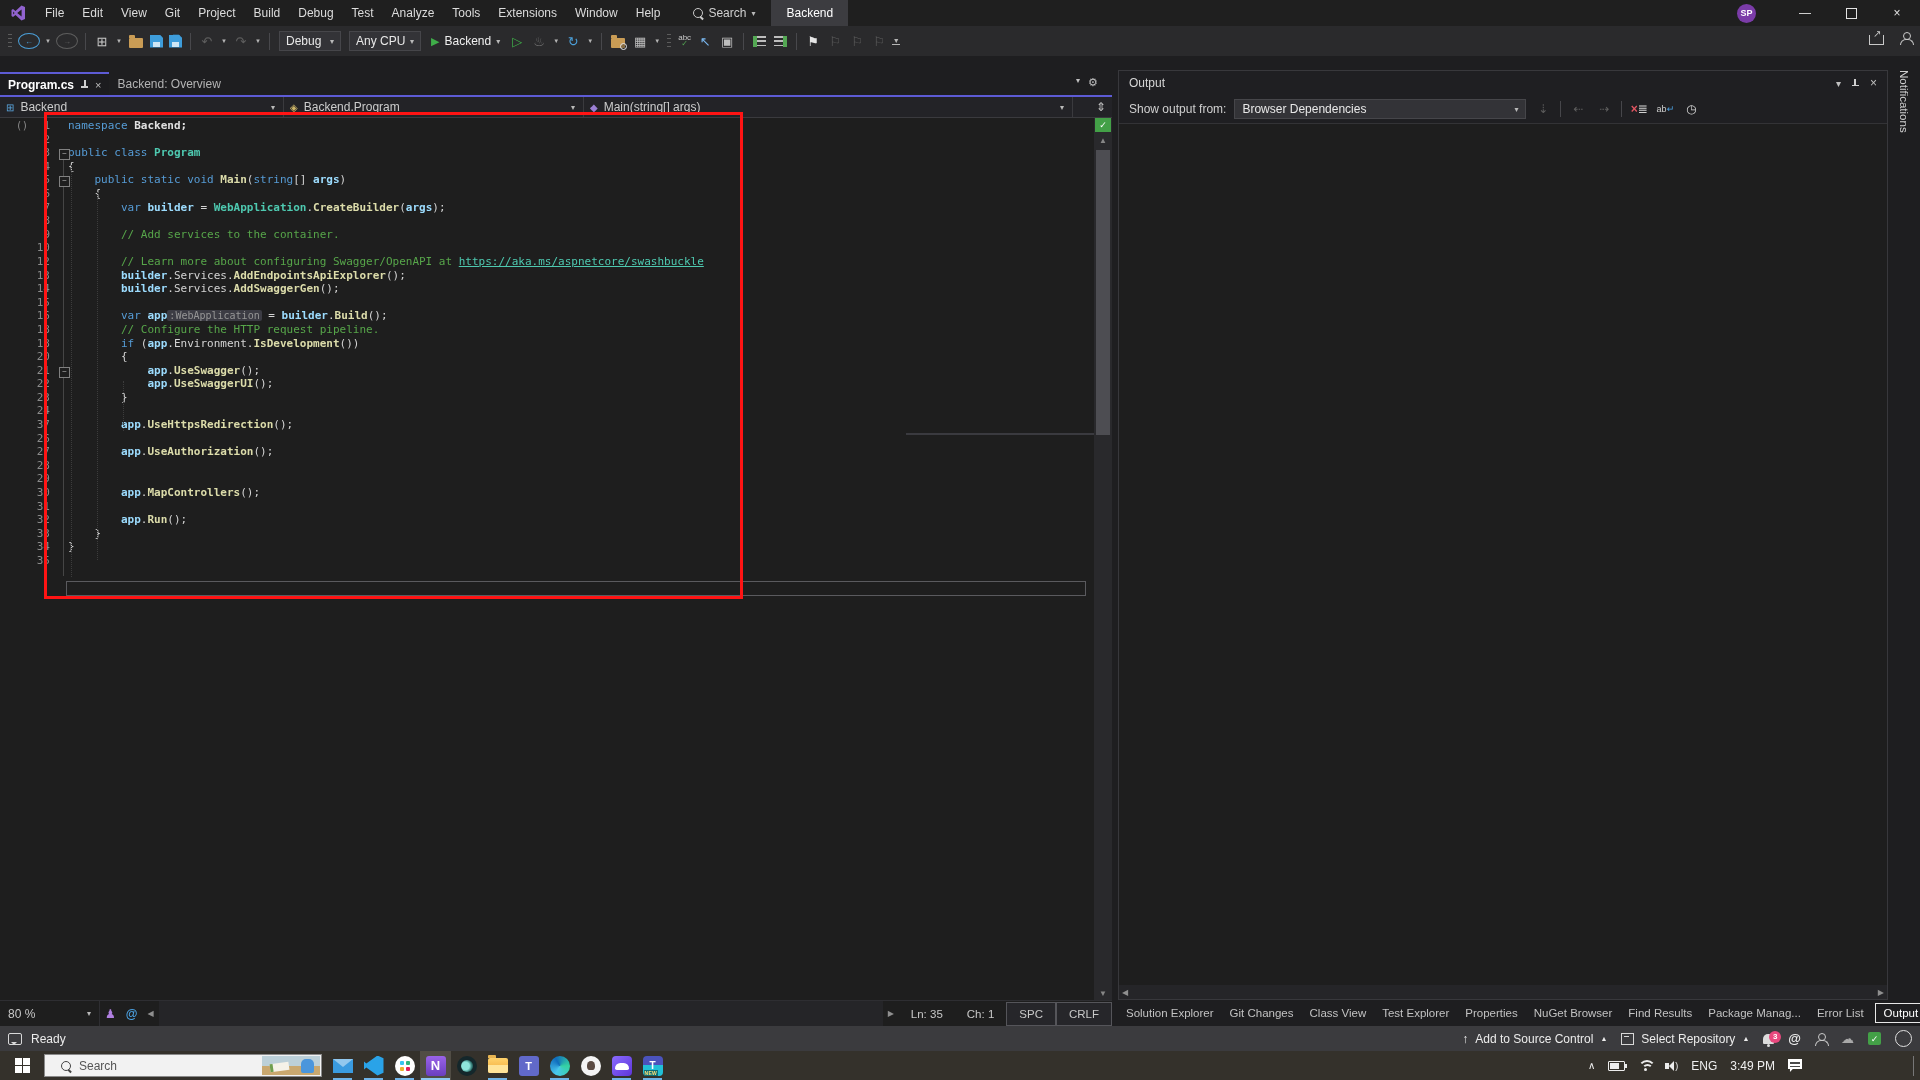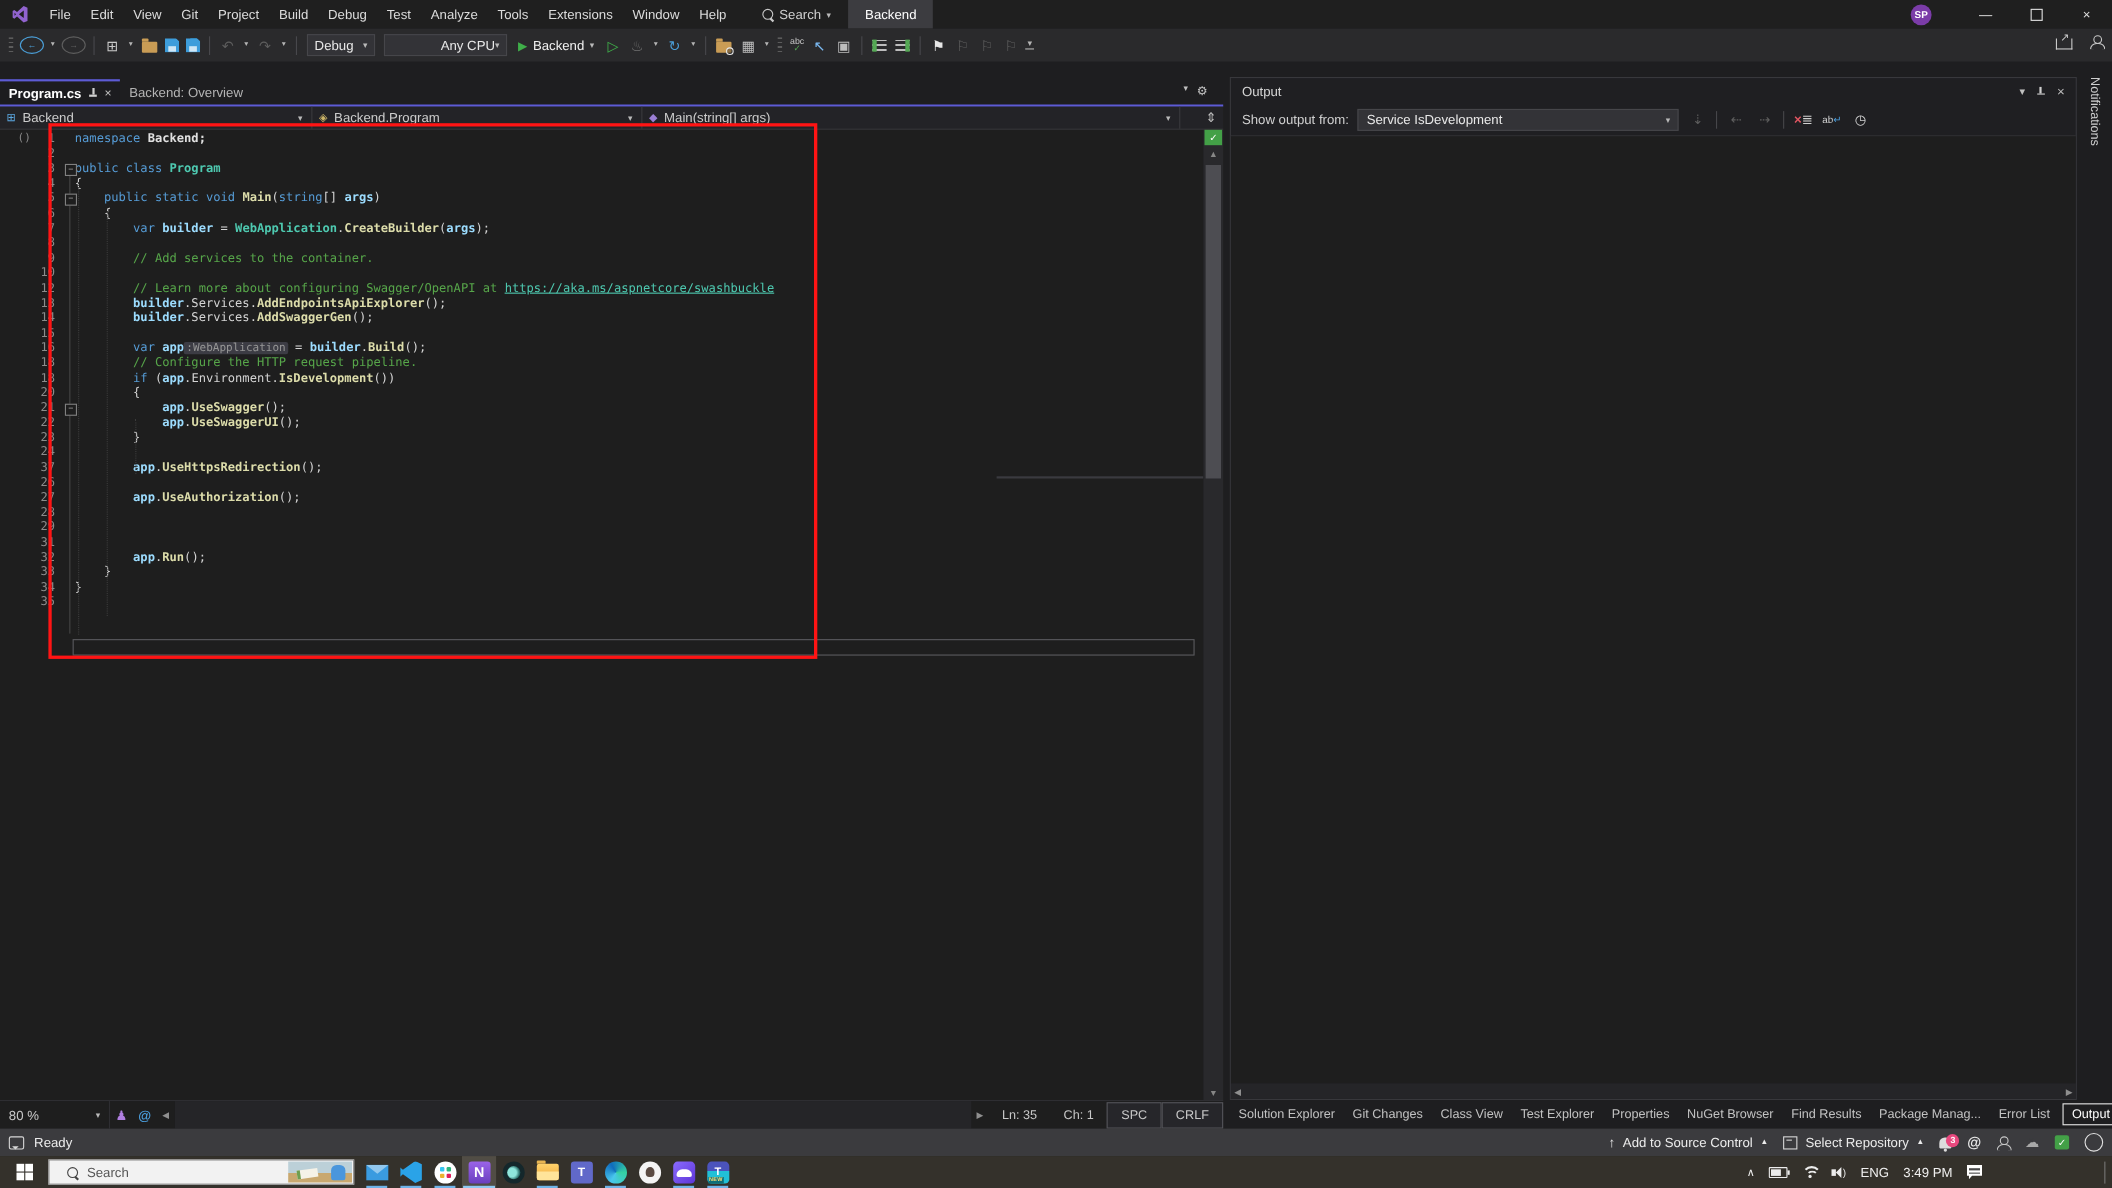--- a/index.html
+++ b/index.html
@@ -261,21 +261,21 @@
         <span class="tb-sep"></span>
         <span class="tb" style="color: rgb(94, 94, 94);">↶</span>
         <span class="tb-caret" style="font-size: 6px;">▼</span>
         <span class="tb" style="color: rgb(94, 94, 94);">↷</span>
         <span class="tb-caret" style="font-size: 6px;">▼</span>
         <span class="tb-sep"></span>
         <div class="combo" style="width: 62px;">
           <span>Debug</span>
           <span class="caretdn">▾</span>
         </div>
-        <div class="combo" style="width: 112px; justify-content: flex-end;">
+        <div class="combo" style="width: 72px;">
           <span>Any CPU</span>
           <span class="caretdn">▾</span>
         </div>
         <div class="runbtn">
           <span class="tri">▶</span>
           <span>Backend</span>
           <span class="caretdn">▾</span>
         </div>
         <span class="tb" style="color: rgb(63, 174, 73);">▷</span>
         <span class="tb" style="color: rgb(112, 112, 112);">♨</span>
@@ -376,20 +376,21 @@
         <div class="code-line"><span class="ln">20</span><span class="ct"><span class="c-p">        {</span></span></div>
         <div class="code-line"><span class="ln">21</span><span class="ct"><span class="c-p">            </span><span class="c-v">app</span><span class="c-p">.</span><span class="c-m">UseSwagger</span><span class="c-p">();</span></span></div>
         <div class="code-line"><span class="ln">22</span><span class="ct"><span class="c-p">            </span><span class="c-v">app</span><span class="c-p">.</span><span class="c-m">UseSwaggerUI</span><span class="c-p">();</span></span></div>
         <div class="code-line"><span class="ln">23</span><span class="ct"><span class="c-p">        }</span></span></div>
         <div class="code-line"><span class="ln">24</span><span class="ct"></span></div>
         <div class="code-line"><span class="ln">37</span><span class="ct"><span class="c-p">        </span><span class="c-v">app</span><span class="c-p">.</span><span class="c-m">UseHttpsRedirection</span><span class="c-p">();</span></span></div>
         <div class="code-line"><span class="ln">26</span><span class="ct"></span></div>
         <div class="code-line"><span class="ln">27</span><span class="ct"><span class="c-p">        </span><span class="c-v">app</span><span class="c-p">.</span><span class="c-m">UseAuthorization</span><span class="c-p">();</span></span></div>
         <div class="code-line"><span class="ln">28</span><span class="ct"></span></div>
         <div class="code-line"><span class="ln">29</span><span class="ct"></span></div>
+        <div class="code-line"><span class="ln">30</span><span class="ct"><span class="c-p">        </span><span class="c-v">app</span><span class="c-p">.</span><span class="c-m">MapControllers</span><span class="c-p">();</span></span></div>
         <div class="code-line"><span class="ln">31</span><span class="ct"></span></div>
         <div class="code-line"><span class="ln">32</span><span class="ct"><span class="c-p">        </span><span class="c-v">app</span><span class="c-p">.</span><span class="c-m">Run</span><span class="c-p">();</span></span></div>
         <div class="code-line"><span class="ln">33</span><span class="ct"><span class="c-p">    }</span></span></div>
         <div class="code-line"><span class="ln">34</span><span class="ct"><span class="c-p">}</span></span></div>
         <div class="code-line"><span class="ln">35</span><span class="ct"></span></div>
       </div>
   </div>
   <div id="margin-paren" class="abs">()</div>
   <div id="foldline" class="abs"></div>
   <div class="fold abs" style="top:149px;">−</div>
@@ -429,21 +430,21 @@
     <div id="outtitle">
       <span>Output</span>
       <span class="sp"></span>
       <span class="oticon">▾</span>
       <span class="pin"></span>
       <span class="oticon" style="font-size:12px;">×</span>
     </div>
     <div id="outtools">
       <span style="color:#d0d0d0;">Show output from:</span>
       <div id="outcombo">
-        <span>Service IsDevelopment</span>
+        <span>Browser Dependencies</span>
         <span class="caretdn">▾</span>
       </div>
       <div id="outicons" style="display:flex;align-items:center;gap:8px;">
           <span class="oic dis">⇣</span>
           <span class="osep"></span>
           <span class="oic dis">⇠</span>
           <span class="oic dis">⇢</span>
           <span class="osep"></span>
           <span class="oic"><span style="color: rgb(224, 85, 97); font-weight: bold;">×</span><span>≣</span></span>
           <span class="oic" style="font-size: 9px;"><span>ab</span><span style="color: rgb(75, 160, 224);">↵</span></span>

